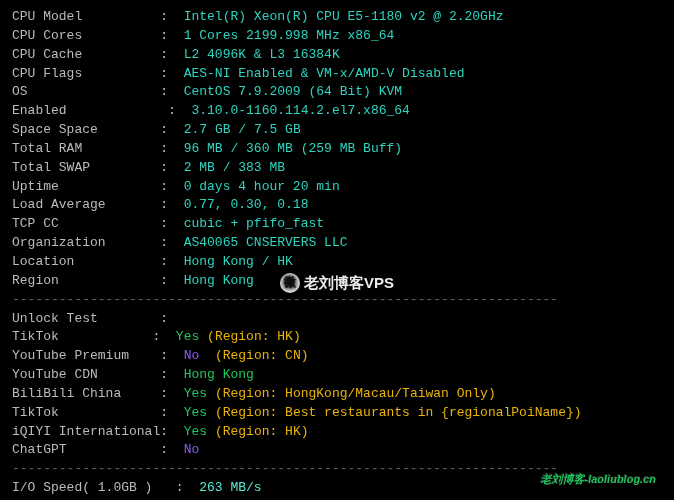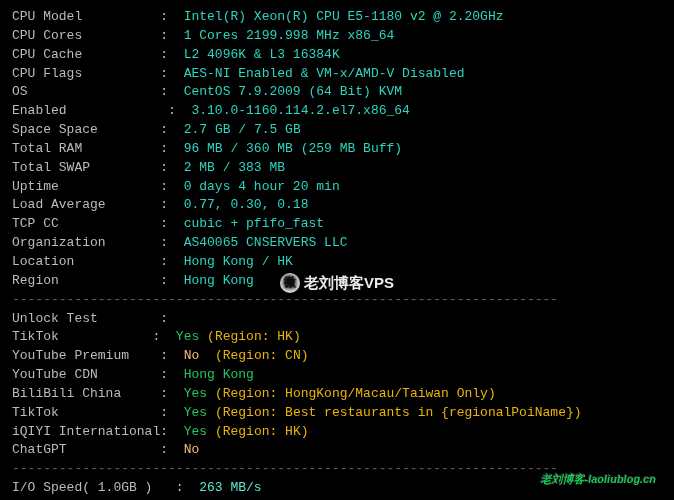--- a/index.html
+++ b/index.html
@@ -11,21 +11,21 @@
       padding: 8px 12px;
       width: 674px;
       height: 500px;
       overflow: hidden;
       line-height: 1.45;
     }
     .row { white-space: pre; }
     .label { color: #bbb; }
     .colon { color: #bbb; }
     .cyan { color: #2dd4bf; }
-    .red { color: #fdba74; }
+    .red { color: #8b5cf6; }
     .gray { color: #eab308; }
     .green { color: #22c55e; }
     .yellow { color: #5eead4; }
     .divider { color: #666; letter-spacing: 0px; white-space: pre; overflow: hidden; }
     .watermark-center {
       position: absolute;
       top: 272px;
       left: 50%;
       transform: translateX(-50%);
       color: #fff;

